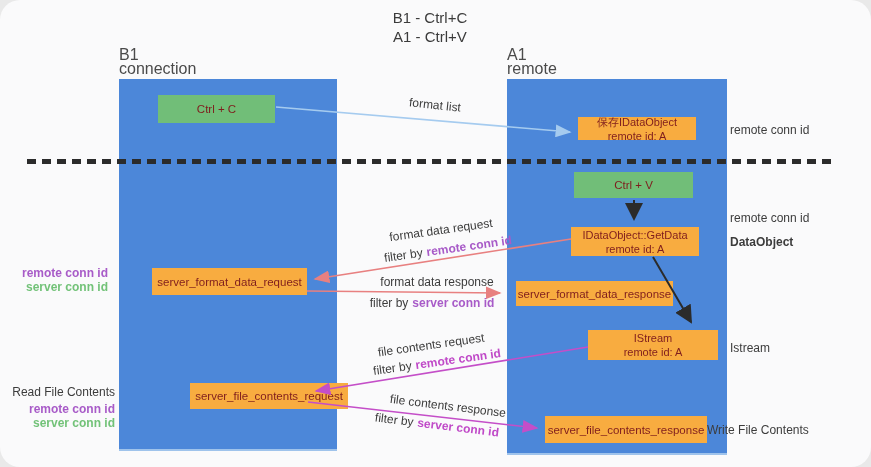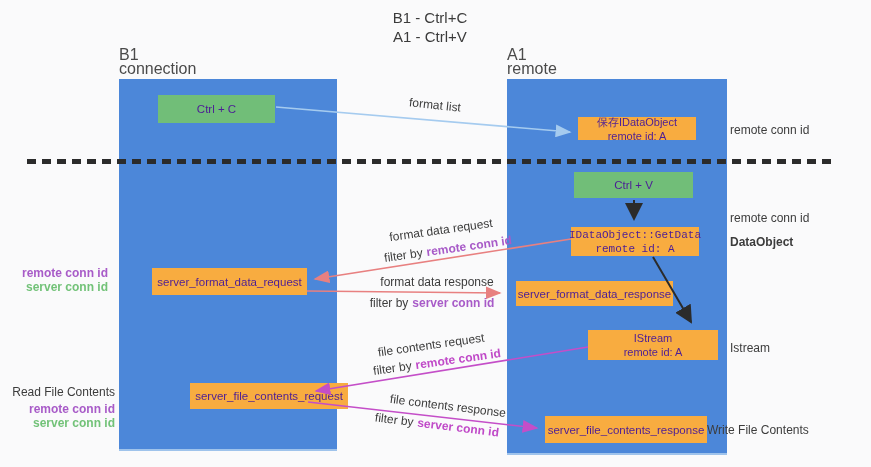--- a/index.html
+++ b/index.html
@@ -1,31 +1,31 @@
 <!DOCTYPE html>
 <html style="--lane_blue: #4C87D9; --box_green: #71BE78; --box_orange: #F8AC40; --arrow_blue: #A5CBEF; --arrow_red: #E88080; --arrow_magenta: #C44EC8; --arrow_black: #2B2B2B; --text_purple: #A85BC8; --text_magenta: #C04AC8; --text_green: #72C278; --text_dark: #3C3C3C;"><head>
 <meta charset="utf-8">
 <style>
   html,body{margin:0;padding:0;background:#e9e9e9;}
   .canvas{
     position:relative;width:871px;height:467px;margin:0 auto;
     background:#FAFAFB;overflow:hidden;
-    font-family:"Liberation Sans",sans-serif;color:var(--text_dark,#3C3C3C);
+    font-family:"Liberation Sans",sans-serif;color:var(--text_dark,#3C3C3C);border-radius:20px;
   }
   .abs{position:absolute;}
   .title{left:280px;top:8px;width:300px;text-align:center;font-size:15px;line-height:19px;color:#3b3b3b;}
   .lane-header{text-align:left;font-size:16px;line-height:14px;color:#4a4a4a;}
   .lane{background:var(--lane_blue,#4C87D9);box-sizing:border-box;border-bottom:2px solid #9FC3EB;z-index:1;}
   .divider{
     z-index:2;height:5px;
     background:repeating-linear-gradient(90deg,var(--arrow_black,#2e2e2e) 0 9px,transparent 9px 15px);
   }
   .box{
     z-index:3;display:flex;flex-direction:column;align-items:center;justify-content:center;
-    color:#4c1d95;text-align:center;line-height:14px;white-space:nowrap;
+    color:#7f1d1d;text-align:center;line-height:14px;white-space:nowrap;
   }
   .box.green{background:var(--box_green,#71BE78);font-size:12px;}
   .box.orange{background:var(--box_orange,#F8AC40);font-size:11px;}
   .box .l1{font-size:11px;}
   .box .single{font-size:11.5px;}
   .arrows{left:0;top:0;z-index:4;pointer-events:none;}
   .lbl{
     z-index:5;transform:translate(-50%,-50%);white-space:nowrap;
     font-size:12px;color:var(--text_dark,#3C3C3C);
   }
@@ -71,21 +71,21 @@
 
   <div class="abs box orange" style="left:578px;top:117px;width:118px;height:23px;">
     <div class="l1">保存IDataObject</div>
     <div class="l1">remote id: A</div>
   </div>
 
   <div class="abs box green" style="left:574px;top:172px;width:119px;height:26px;">
     <div class="single">Ctrl + V</div>
   </div>
 
-  <div class="abs box orange" style="left:571px;top:227px;width:128px;height:29px;font-family:Liberation Mono, monospace;">
+  <div class="abs box orange" style="left:571px;top:227px;width:128px;height:29px;">
     <div class="l1">IDataObject::GetData</div>
     <div class="l1">remote id: A</div>
   </div>
 
   <div class="abs box orange" style="left:152px;top:268px;width:155px;height:27px;">
     <div class="single">server_format_data_request</div>
   </div>
 
   <div class="abs box orange" style="left:508px;top:281px;width:157px;height:25px;margin-left:8px;">
     <div class="single">server_format_data_response</div>

